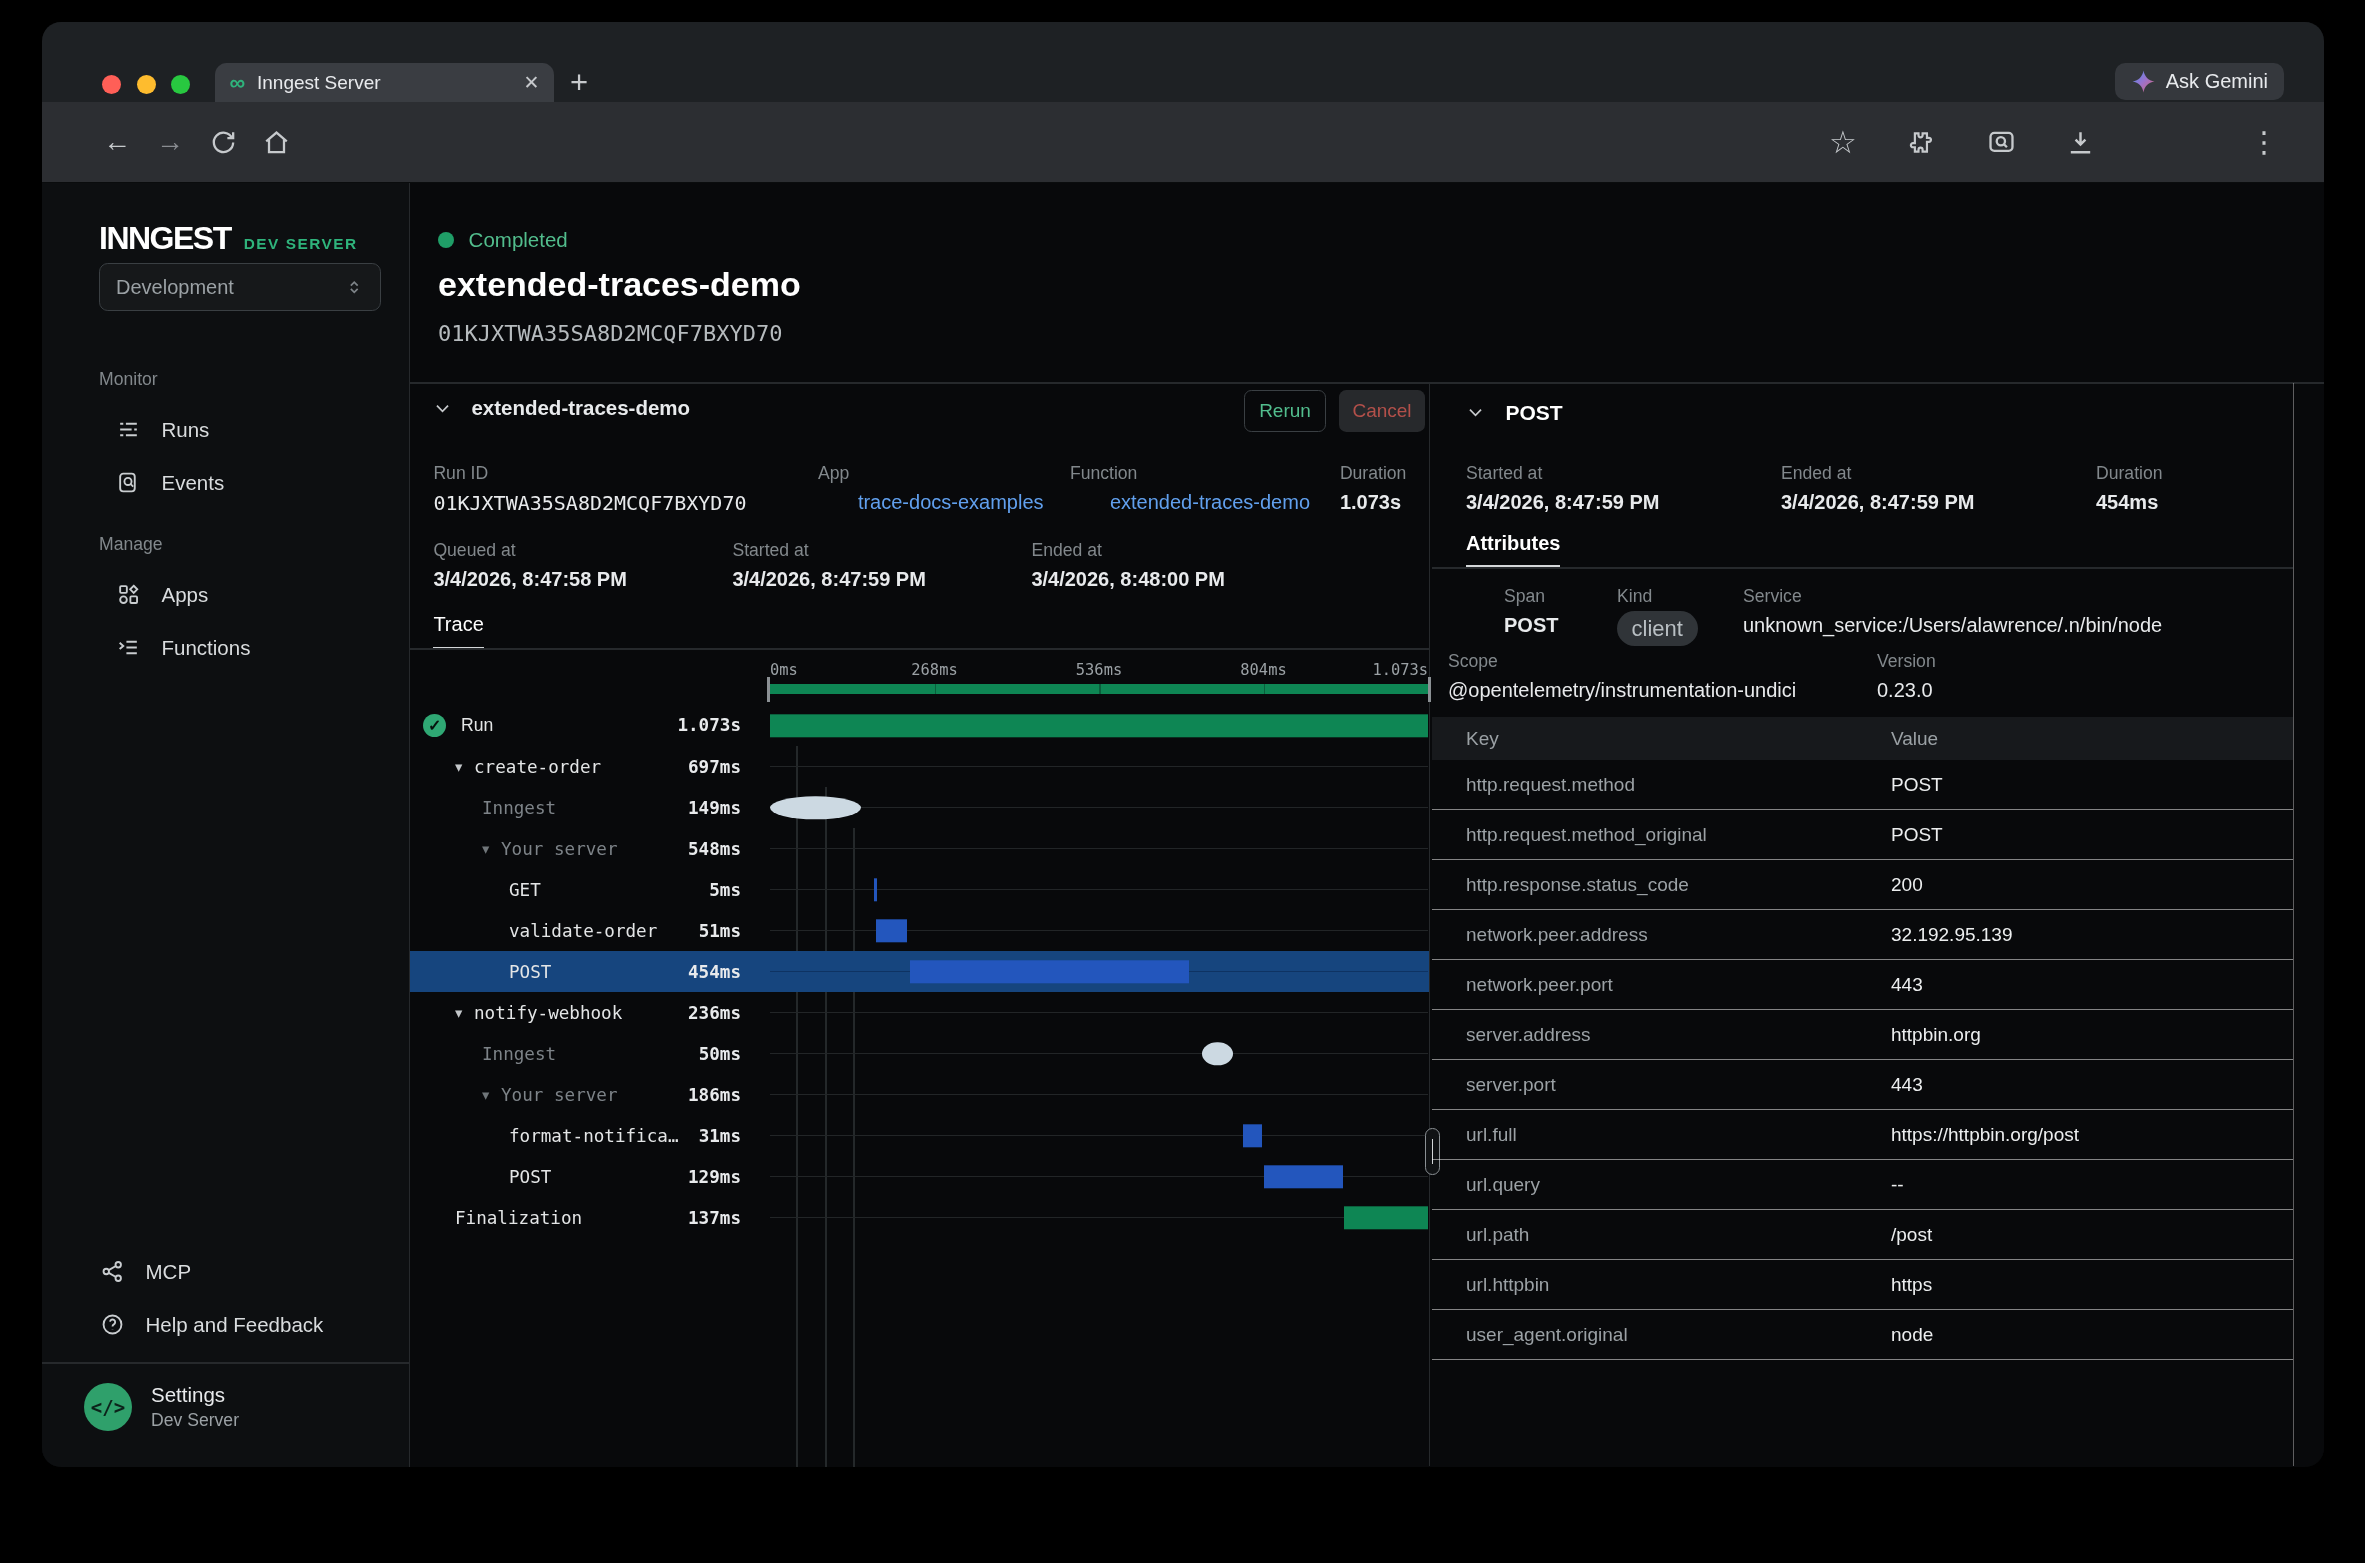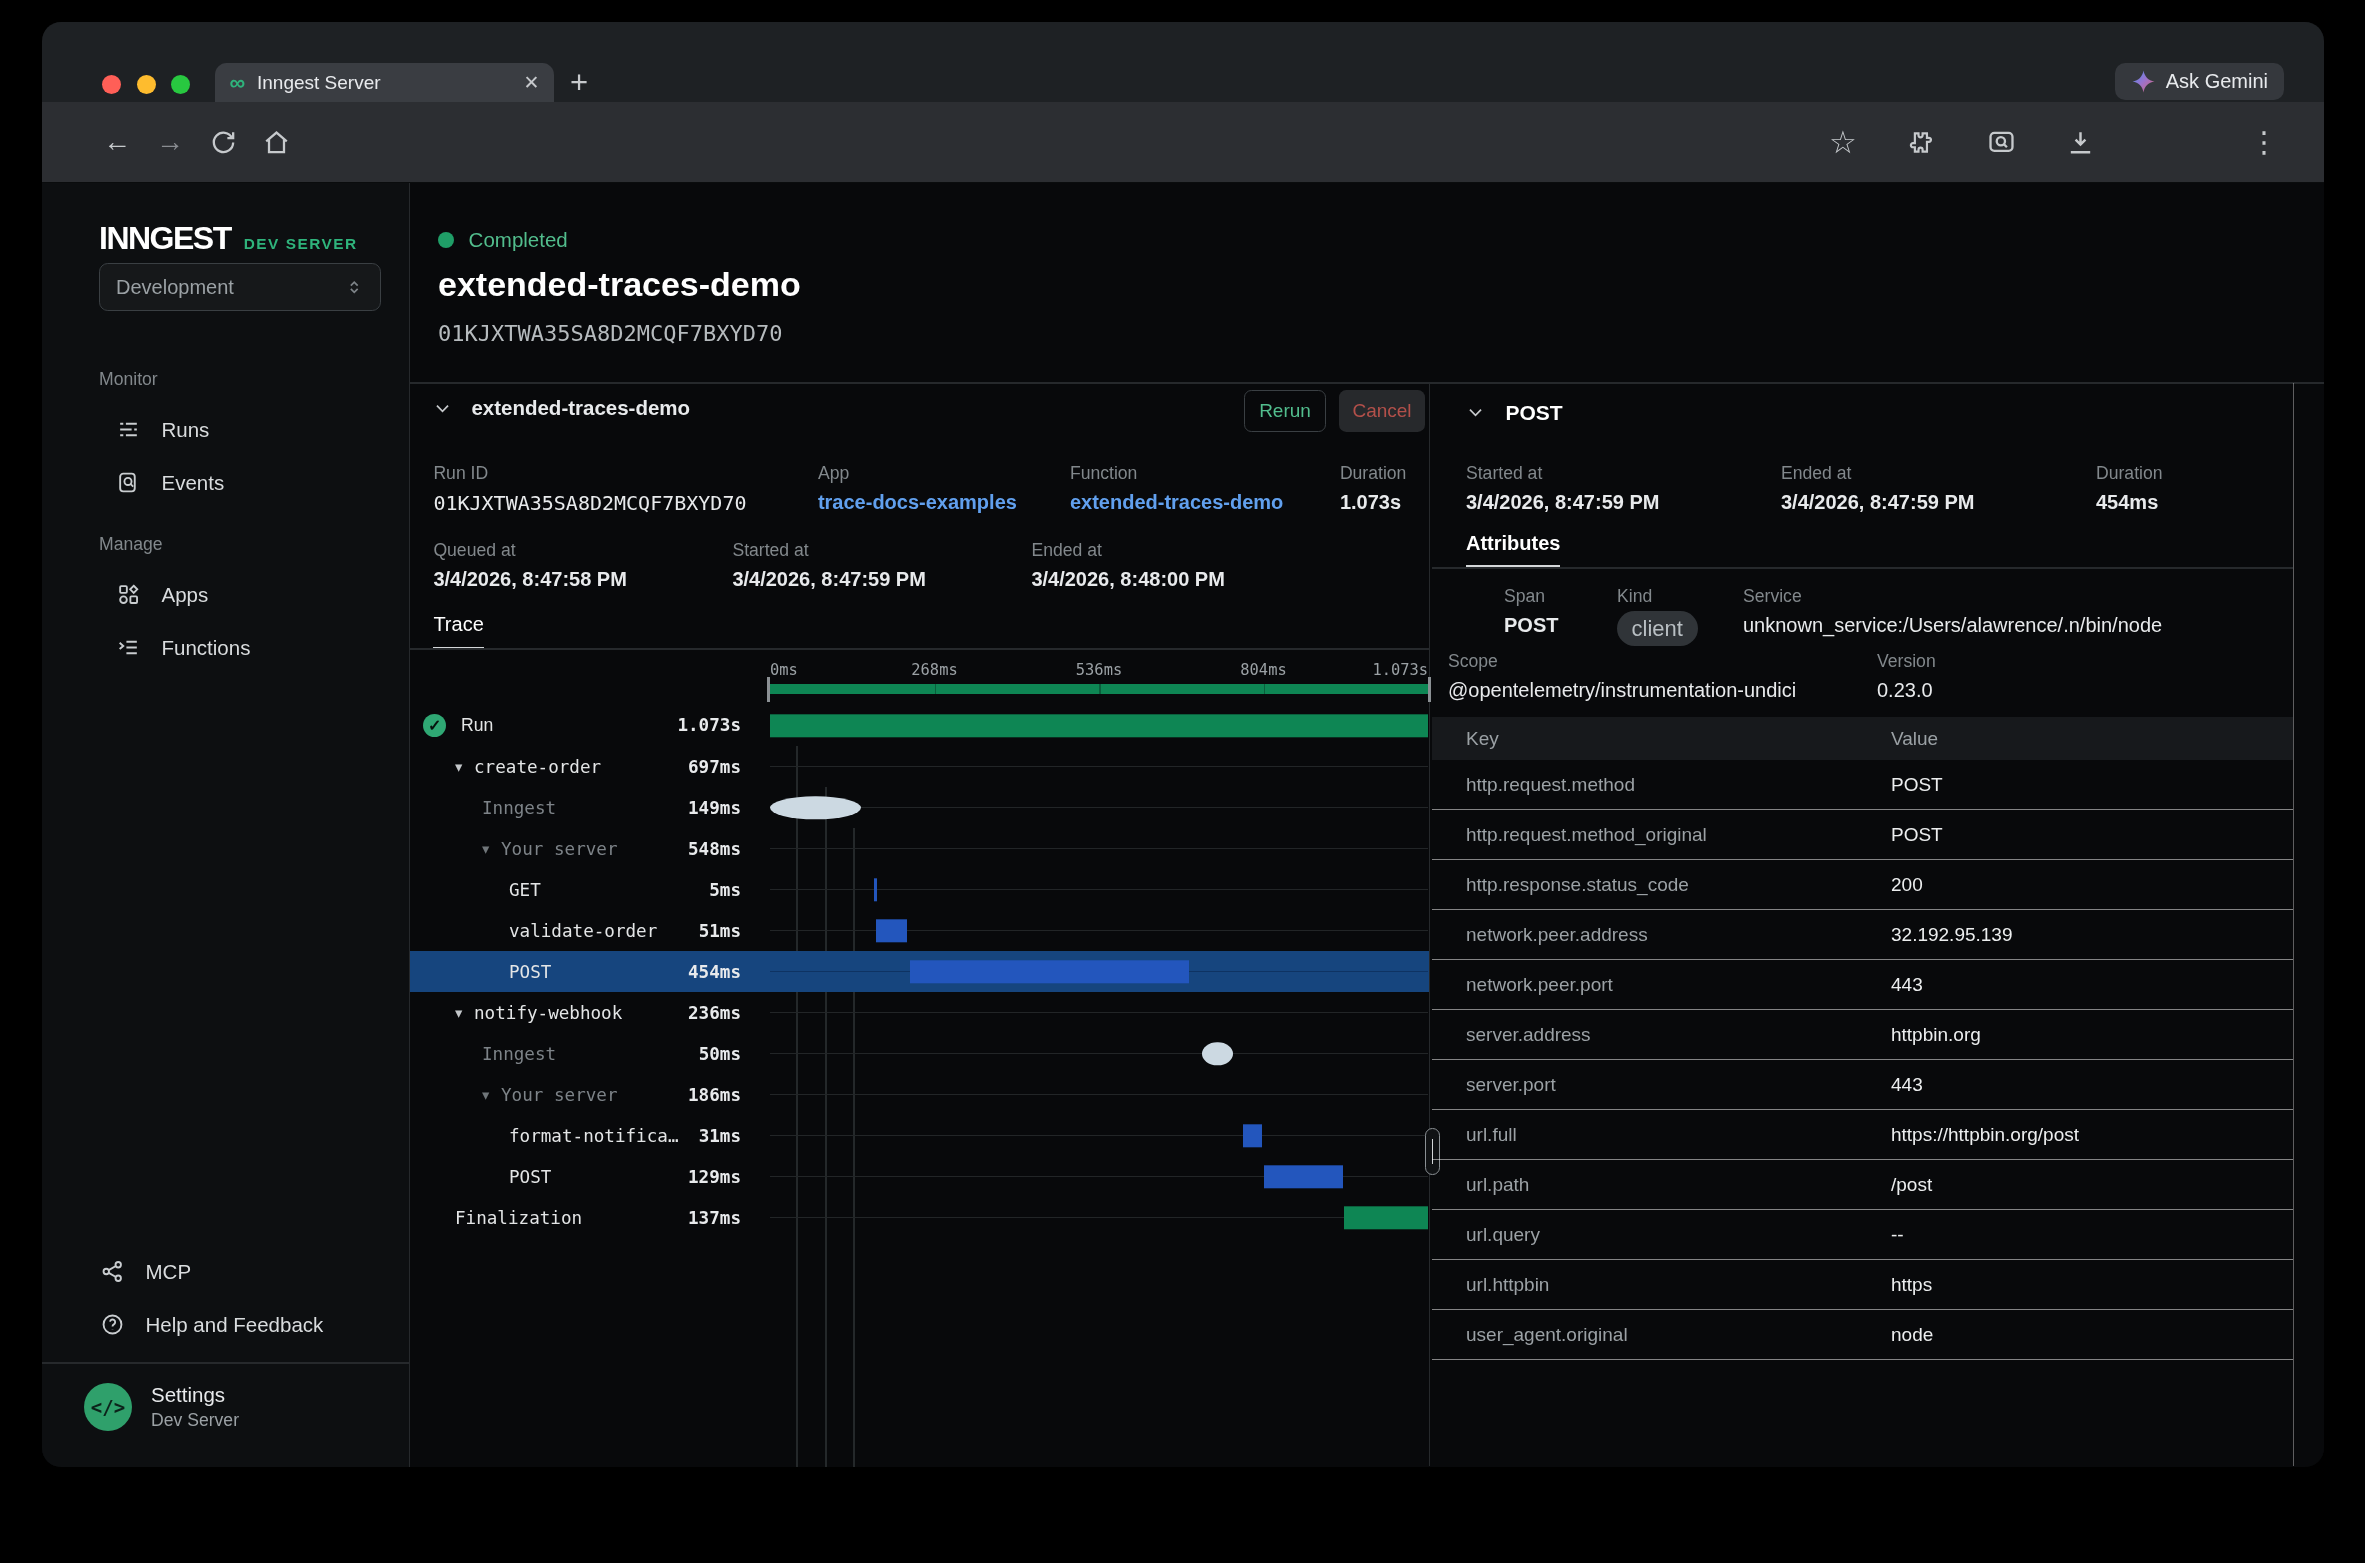--- a/index.html
+++ b/index.html
@@ -56,21 +56,21 @@
   
   .trace-panel{position:absolute;left:368px;top:200px;width:1020px;height:1083px;border-right:1.5px solid #26292c;box-sizing:border-box;}
   .tp-header{position:absolute;left:23.4px;top:13px;display:flex;align-items:center;gap:19px;color:#e8eaec;font-size:20.5px;font-weight:600;}
   .btn{position:absolute;top:6.6px;height:42px;border-radius:7.3px;display:flex;align-items:center;justify-content:center;
     font-size:19px;box-sizing:border-box;}
   .btn-rerun{left:834px;width:82px;border:1.5px solid #3a3f43;color:#52bd8d;background:transparent;}
   .btn-cancel{left:929px;width:86px;background:#27292c;color:#b3504a;}
   .mlabel{color:#82888c;font-size:17.6px;display:block;}
   .mvalue{color:#e8eaec;font-size:20px;font-weight:600;display:block;margin-top:7.3px;white-space:nowrap;}
   .mvalue.mono{font-family:"DejaVu Sans Mono",monospace;font-weight:400;}
-  .mvalue.link{color:#61a0ee;font-weight:700;}
+  .mvalue.link{color:#61a0ee;font-weight:400;margin-left:40px;}
   .meta1{position:absolute;left:23.4px;top:80px;display:flex;width:973px;}
   .meta2{position:absolute;left:23.4px;top:157px;display:flex;width:973px;}
   .meta1 .f0{width:386px;} .meta1 .f1{width:253px;} .meta1 .f2{width:271px;} .meta1 .f3{flex:1;}
   .meta2 .f0{width:299px;} .meta2 .f1{width:299px;} .meta2 .f2{flex:1;}
   .trace-tab{position:absolute;left:23.4px;top:230px;color:#fff;font-size:20px;padding-bottom:11px;border-bottom:2.9px solid #d4d7d9;}
   .tp-tabborder{position:absolute;left:0;top:265px;width:100%;height:1.5px;background:#26292c;}
   .axis{position:absolute;left:360px;top:278px;width:658px;height:22px;font-family:"DejaVu Sans Mono",monospace;color:#9ba1a5;font-size:15.4px;}
   .axis span{position:absolute;top:0;}
   .minimap{position:absolute;left:360px;top:301px;width:658px;height:10.2px;background:#0e8654;}
   .minimap .tick{position:absolute;top:0;width:1.5px;height:100%;background:#0a5e3c;}
@@ -557,28 +557,28 @@
             </div>
             <div class="kvrow">
               <span class="kcol">server.port</span>
               <span class="vcol">443</span>
             </div>
             <div class="kvrow">
               <span class="kcol">url.full</span>
               <span class="vcol">https://httpbin.org/post</span>
             </div>
             <div class="kvrow">
+              <span class="kcol">url.query</span>
+              <span class="vcol">--</span>
+            </div>
+            <div class="kvrow">
               <span class="kcol">url.path</span>
               <span class="vcol">/post</span>
             </div>
             <div class="kvrow">
-              <span class="kcol">url.query</span>
-              <span class="vcol">--</span>
-            </div>
-            <div class="kvrow">
               <span class="kcol">url.httpbin</span>
               <span class="vcol">https</span>
             </div>
             <div class="kvrow">
               <span class="kcol">user_agent.original</span>
               <span class="vcol">node</span>
             </div>
           </div>
       </div>
     </div>

